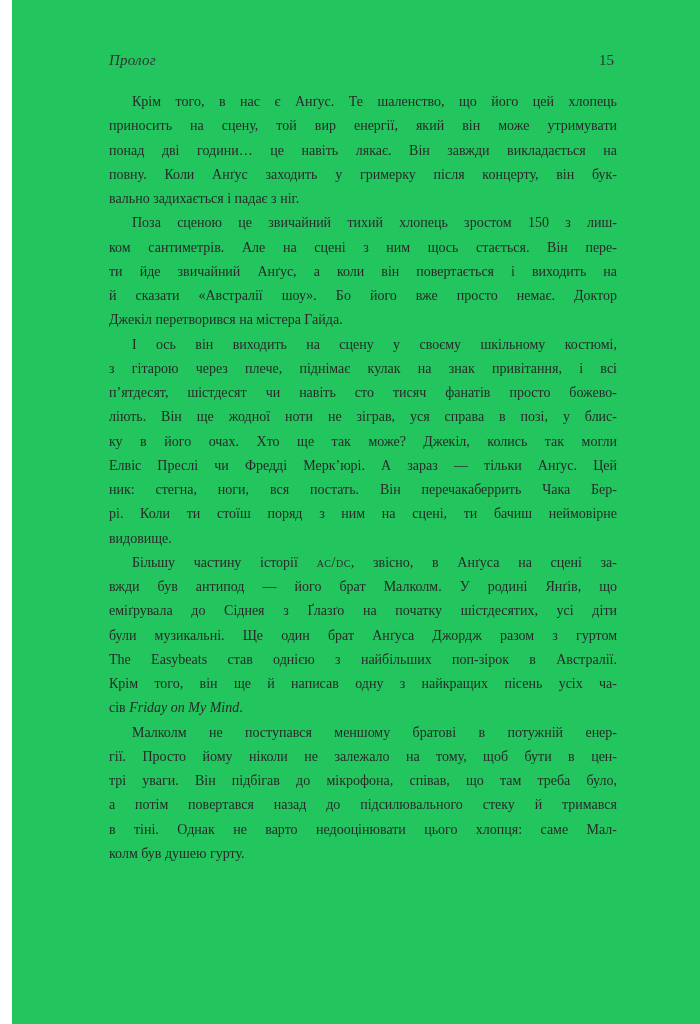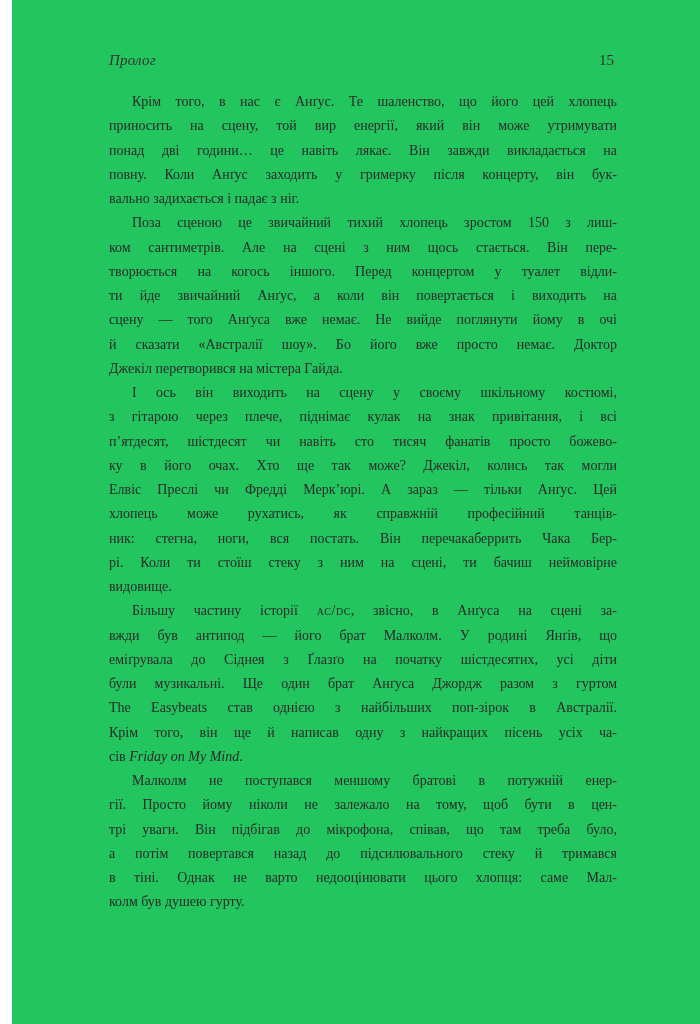--- a/index.html
+++ b/index.html
@@ -44,36 +44,34 @@
       <span class="line first">Крім того, в нас є Анґус. Те шаленство, що його цей хлопець</span>
       <span class="line">приносить на сцену, той вир енергії, який він може утримувати</span>
       <span class="line">понад дві години… це навіть лякає. Він завжди викладається на</span>
       <span class="line">повну. Коли Анґус заходить у гримерку після концерту, він бук-</span>
       <span class="line last">вально задихається і падає з ніг.</span>
     </div>
 
     <div>
       <span class="line first">Поза сценою це звичайний тихий хлопець зростом 150 з лиш-</span>
       <span class="line">ком сантиметрів. Але на сцені з ним щось стається. Він пере-</span>
-      <span class="line">творюється на когось іншого. Перед концертом у туалет відли-</span>
       <span class="line">ти йде звичайний Анґус, а коли він повертається і виходить на</span>
-      <span class="line">сцену — того Анґуса вже немає. Не вийде поглянути йому в очі</span>
       <span class="line">й сказати «Австралії шоу». Бо його вже просто немає. Доктор</span>
       <span class="line last">Джекіл перетворився на містера Гайда.</span>
     </div>
 
     <div>
       <span class="line first">І ось він виходить на сцену у своєму шкільному костюмі,</span>
       <span class="line">з гітарою через плече, піднімає кулак на знак привітання, і всі</span>
       <span class="line">п’ятдесят, шістдесят чи навіть сто тисяч фанатів просто божево-</span>
+      <span class="line">ліють. Він ще жодної ноти не зіграв, уся справа в позі, у блис-</span>
       <span class="line">ку в його очах. Хто ще так може? Джекіл, колись так могли</span>
       <span class="line">Елвіс Преслі чи Фредді Мерк’юрі. А зараз — тільки Анґус. Цей</span>
-      <span class="line">хлопець може рухатись, як справжній професійний танців-</span>
       <span class="line">ник: стегна, ноги, вся постать. Він перечакаберрить Чака Бер-</span>
-      <span class="line">рі. Коли ти стоїш стеку з ним на сцені, ти бачиш неймовірне</span>
+      <span class="line">рі. Коли ти стоїш поряд з ним на сцені, ти бачиш неймовірне</span>
       <span class="line last">видовище.</span>
     </div>
 
     <div>
       <span class="line first"><span>Більшу частину історії </span><span class="sc">AC/DC</span><span>, звісно, в Анґуса на сцені за-</span></span>
       <span class="line">вжди був антипод — його брат Малколм. У родині Янґів, що</span>
       <span class="line">еміґрувала до Сіднея з Ґлазґо на початку шістдесятих, усі діти</span>
       <span class="line">були музикальні. Ще один брат Анґуса Джордж разом з гуртом</span>
       <span class="line">The Easybeats став однією з найбільших поп-зірок в Австралії.</span>
       <span class="line">Крім того, він ще й написав одну з найкращих пісень усіх ча-</span>

